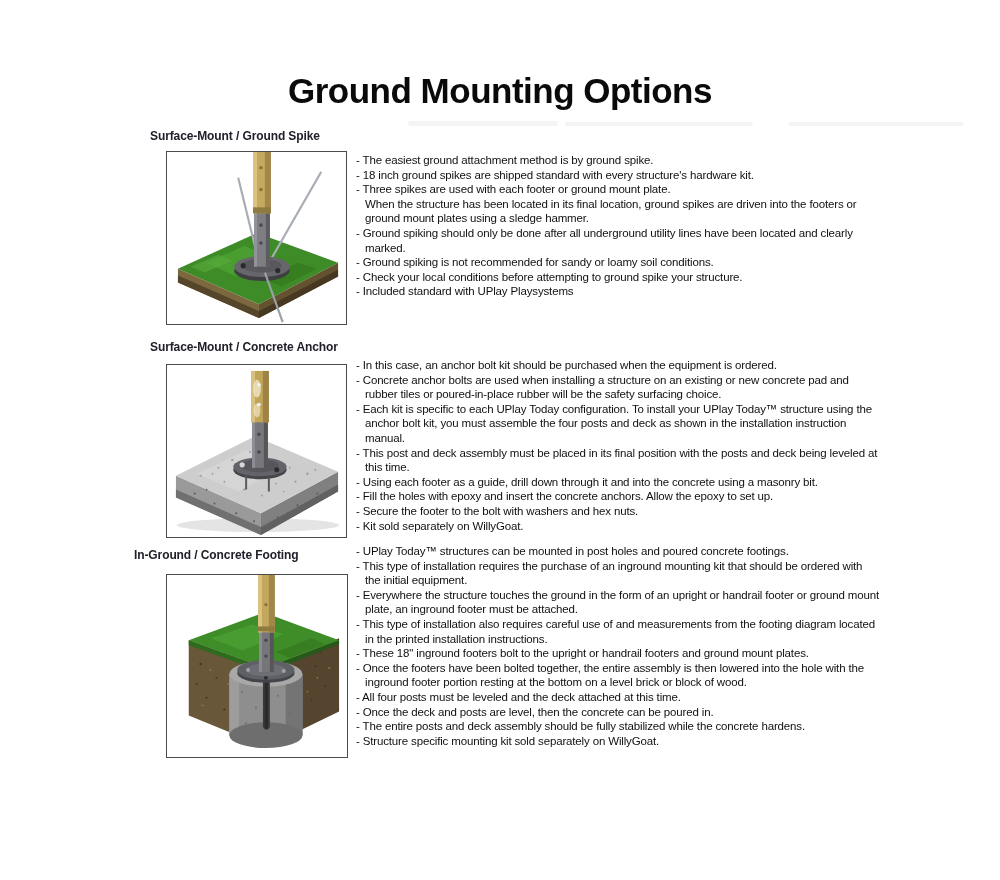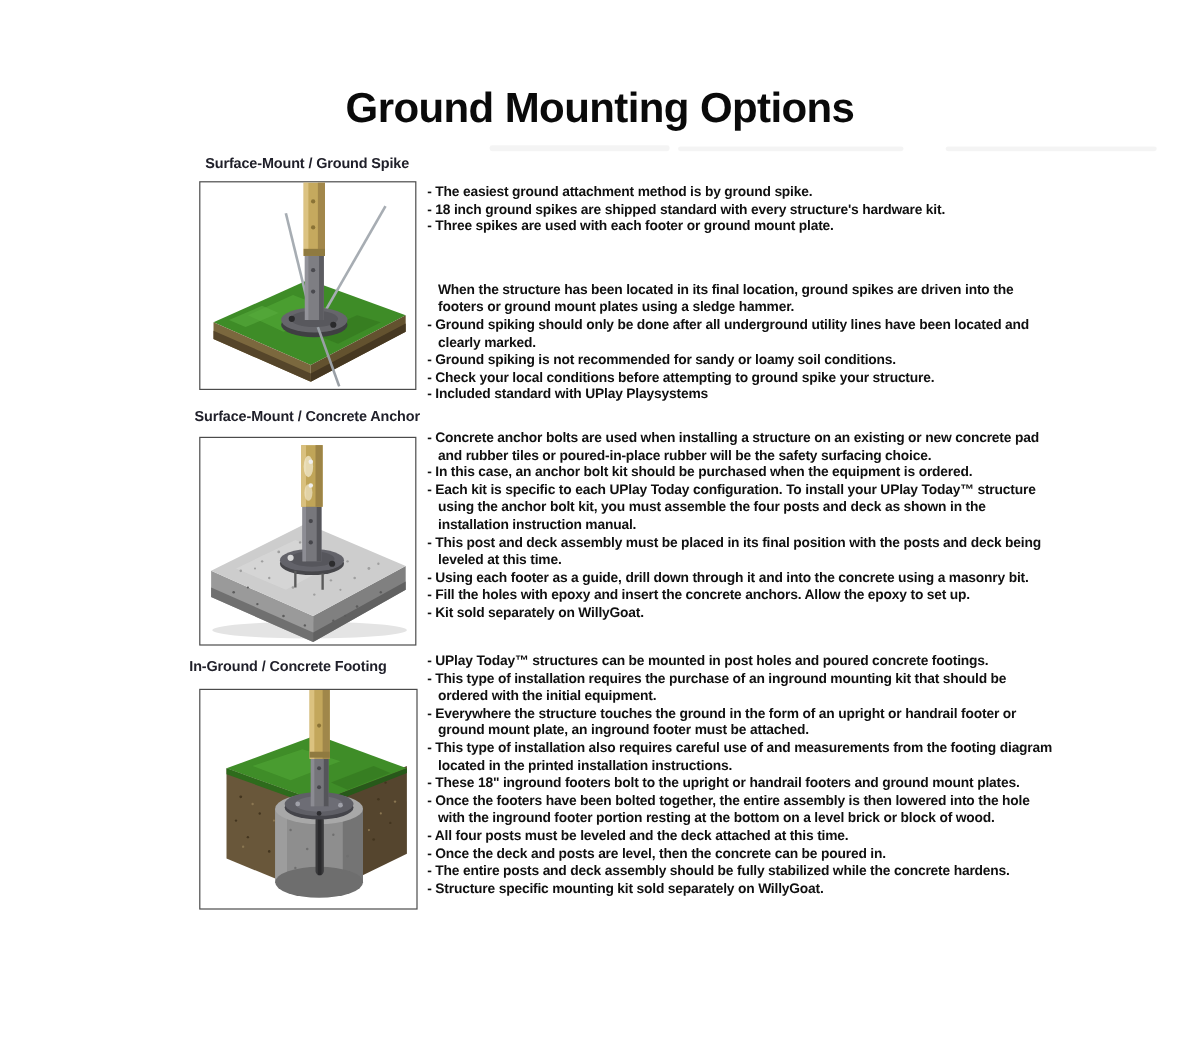--- a/index.html
+++ b/index.html
@@ -9,41 +9,41 @@
   }
   .title{
     position:absolute;top:48px;left:0;width:100%;text-align:center;
     font-size:35px;font-weight:bold;color:#0a0a0a;letter-spacing:-0.5px;
   }
   .artifact{position:absolute;background:rgba(0,0,0,0.045);border-radius:2px;}
   .a1{left:408px;top:121px;width:150px;height:5px;}
   .a2{left:565px;top:122px;width:188px;height:4px;}
   .a3{left:788px;top:122px;width:176px;height:4px;}
   .heading{
-    position:absolute;width:212px;text-align:center;
+    position:absolute;width:212px;
     font-size:12px;font-weight:bold;color:#20202a;letter-spacing:-0.1px;
   }
   .h0{top:129px;left:150px;}
   .h1{top:340px;left:150px;}
   .h2{top:548px;left:134px;}
   .frame{position:absolute;border:1px solid #4b4b4b;background:#fff;box-sizing:border-box;}
   .f0{left:166px;top:151px;width:181px;height:174px;}
   .f1{left:166px;top:364px;width:181px;height:174px;}
   .f2{left:166px;top:574px;width:182px;height:184px;}
   .frame svg{display:block;width:100%;height:100%;}
   .bullets{
     position:absolute;left:356px;width:524px;
-    font-size:11.5px;font-weight:bold;color:#101010;
+    font-size:11.5px;font-weight:normal;color:#101010;
     line-height:14.6px;letter-spacing:-0.15px;
   }
   .b0{top:153px;}
   .b1{top:358px;}
   .b2{top:544px;}
   .bullet{padding-left:9px;text-indent:-9px;}
-  .bullet.nodash{text-indent:0;margin-top:38px;}
+  .bullet.nodash{text-indent:0;}
 </style>
 </head>
 <body>
 
 <div class="canvas">
 
   <h1 class="title">Ground Mounting Options</h1>
 
   <div class="artifact a1"></div>
   <div class="artifact a2"></div>
@@ -159,26 +159,27 @@
       <rect x="85" y="6" width="18" height="52" fill="#c0a558"></rect>
       <rect x="85" y="6" width="4" height="52" fill="#d9c07e"></rect>
       <rect x="97" y="6" width="6" height="52" fill="#9d8446"></rect>
       <ellipse cx="91" cy="24" rx="4" ry="9" fill="#efe6c8" opacity="0.8"></ellipse>
       <ellipse cx="91" cy="46" rx="3.4" ry="7" fill="#efe6c8" opacity="0.7"></ellipse>
       <circle cx="93" cy="20" r="1.9" fill="#efefef"></circle>
       <circle cx="93" cy="40" r="1.9" fill="#efefef"></circle>
     </svg>
   </div>
   <div class="bullets b1">
+      <div class="bullet">- In this case, an anchor bolt kit should be purchased when the equipment is ordered.</div>
       <div class="bullet">- Concrete anchor bolts are used when installing a structure on an existing or new concrete pad and rubber tiles or poured-in-place rubber will be the safety surfacing choice.</div>
-      <div class="bullet">- In this case, an anchor bolt kit should be purchased when the equipment is ordered.</div>
       <div class="bullet">- Each kit is specific to each UPlay Today configuration. To install your UPlay Today™ structure using the anchor bolt kit, you must assemble the four posts and deck as shown in the installation instruction manual.</div>
       <div class="bullet">- This post and deck assembly must be placed in its final position with the posts and deck being leveled at this time.</div>
       <div class="bullet">- Using each footer as a guide, drill down through it and into the concrete using a masonry bit.</div>
       <div class="bullet">- Fill the holes with epoxy and insert the concrete anchors. Allow the epoxy to set up.</div>
+      <div class="bullet">- Secure the footer to the bolt with washers and hex nuts.</div>
       <div class="bullet">- Kit sold separately on WillyGoat.</div>
     </div>
 
   <div class="heading h2">In-Ground / Concrete Footing</div>
   <div class="frame f2">
     <svg viewBox="0 0 182 184">
 
       <polygon points="100,94 174,64 174,138 100,174" fill="#55452e"></polygon>
       <polygon points="22,66 100,94 100,174 22,142" fill="#69573a"></polygon>
       <g fill="#43351f">

